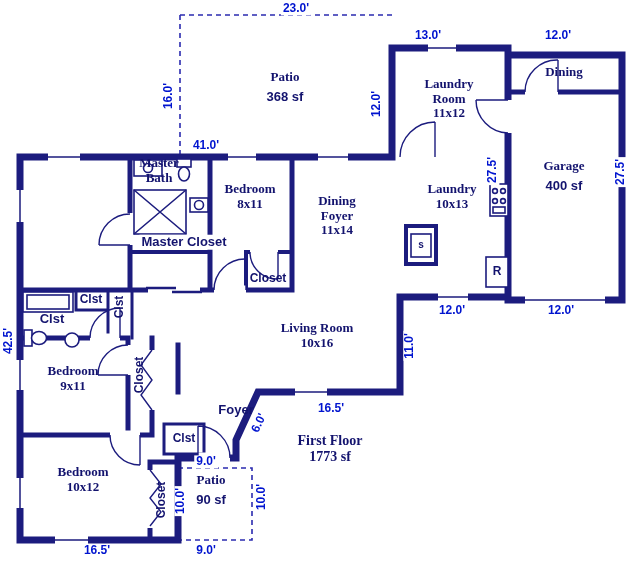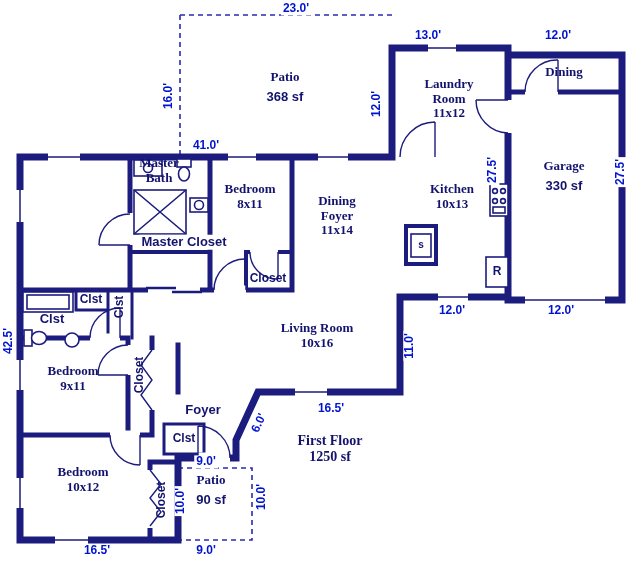--- a/index.html
+++ b/index.html
@@ -141,35 +141,35 @@
   </div>
   <div class="lbl" style="left:449px;top:99px;width:60px">
     <span class="nm">Laundry Room</span>
     <span class="dm">11x12</span>
   </div>
   <div class="lbl" style="left:564px;top:72px">
     <span class="nm">Dining</span>
   </div>
   <div class="lbl" style="left:564px;top:176px">
     <span class="nm">Garage</span>
-    <span class="ar">330 sf</span>
+    <span class="ar">400 sf</span>
   </div>
   <div class="lbl" style="left:159px;top:171px;width:52px">
     <span class="nm">Master Bath</span>
   </div>
   <div class="lbl" style="left:250px;top:197px;width:68px">
     <span class="nm">Bedroom</span>
     <span class="dm">8x11</span>
   </div>
   <div class="lbl" style="left:337px;top:216px;width:52px">
     <span class="nm">Dining Foyer</span>
     <span class="dm">11x14</span>
   </div>
   <div class="lbl" style="left:452px;top:197px;width:64px">
-    <span class="nm">Kitchen</span>
+    <span class="nm">Laundry</span>
     <span class="dm">10x13</span>
   </div>
   <div class="lbl bg" style="left:184px;top:242px">
     <span>Master Closet</span>
   </div>
   <div class="lbl small" style="left:268px;top:279px">
     <span>Closet</span>
   </div>
   <div class="lbl" style="left:52px;top:319px">
     <span>Clst</span>
@@ -184,40 +184,40 @@
     <span class="nm">Living Room</span>
     <span class="dm">10x16</span>
   </div>
   <div class="lbl" style="left:73px;top:379px;width:68px">
     <span class="nm">Bedroom</span>
     <span class="dm">9x11</span>
   </div>
   <div class="lbl small v" style="left:140px;top:375px">
     <span>Closet</span>
   </div>
-  <div class="lbl" style="left:203px;top:410px">
+  <div class="lbl" style="left:236px;top:410px">
     <span>Foyer</span>
   </div>
   <div class="lbl small" style="left:184px;top:439px">
     <span>Clst</span>
   </div>
   <div class="lbl" style="left:83px;top:480px;width:68px">
     <span class="nm">Bedroom</span>
     <span class="dm">10x12</span>
   </div>
   <div class="lbl small v" style="left:162px;top:500px">
     <span>Closet</span>
   </div>
   <div class="lbl" style="left:211px;top:490px;width:50px">
     <span class="nm">Patio</span>
     <span class="ar">90 sf</span>
   </div>
   <div class="lbl big" style="left:330px;top:449px;width:90px">
     <span class="nm">First Floor</span>
-    <span class="dm">1250 sf</span>
+    <span class="dm">1773 sf</span>
   </div>
   <div class="lbl small" style="left:497px;top:272px">
     <span>R</span>
   </div>
   <div class="lbl tiny" style="left:421px;top:245px">
     <span>s</span>
   </div>
 
   <div class="dim" style="left:296px;top:9px">23.0'</div>
   <div class="dim v" style="left:169px;top:96px">16.0'</div>

